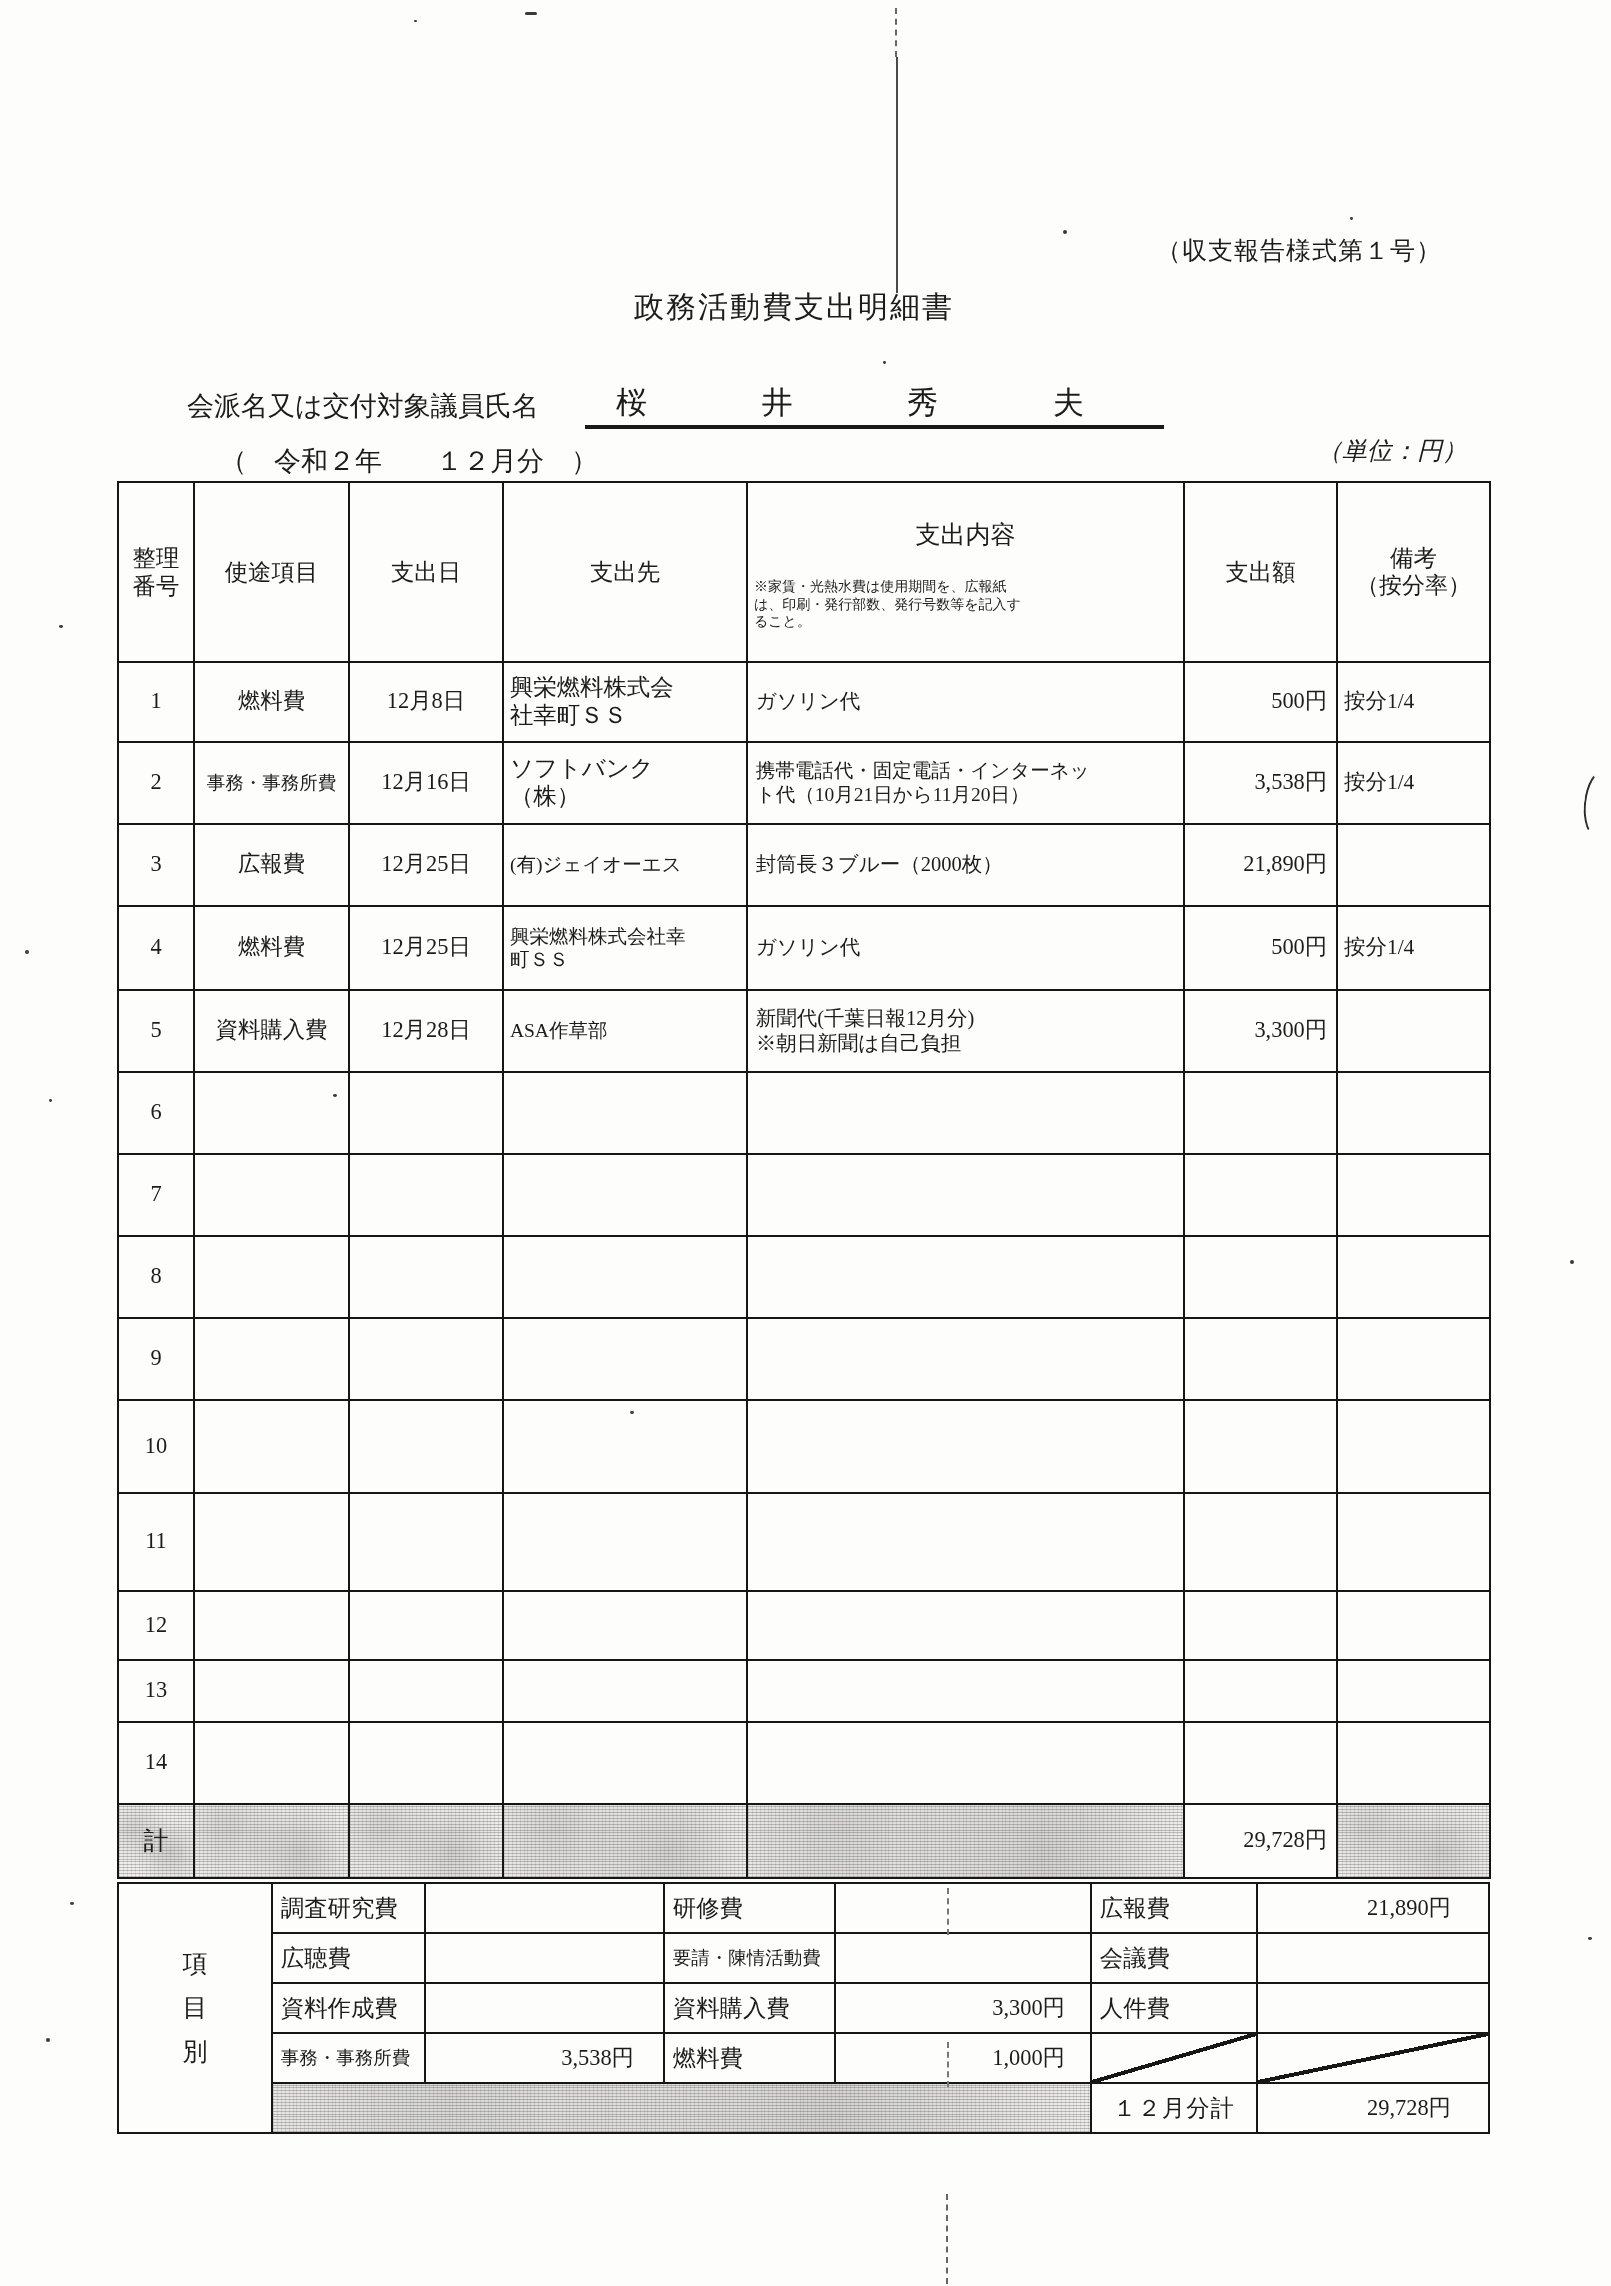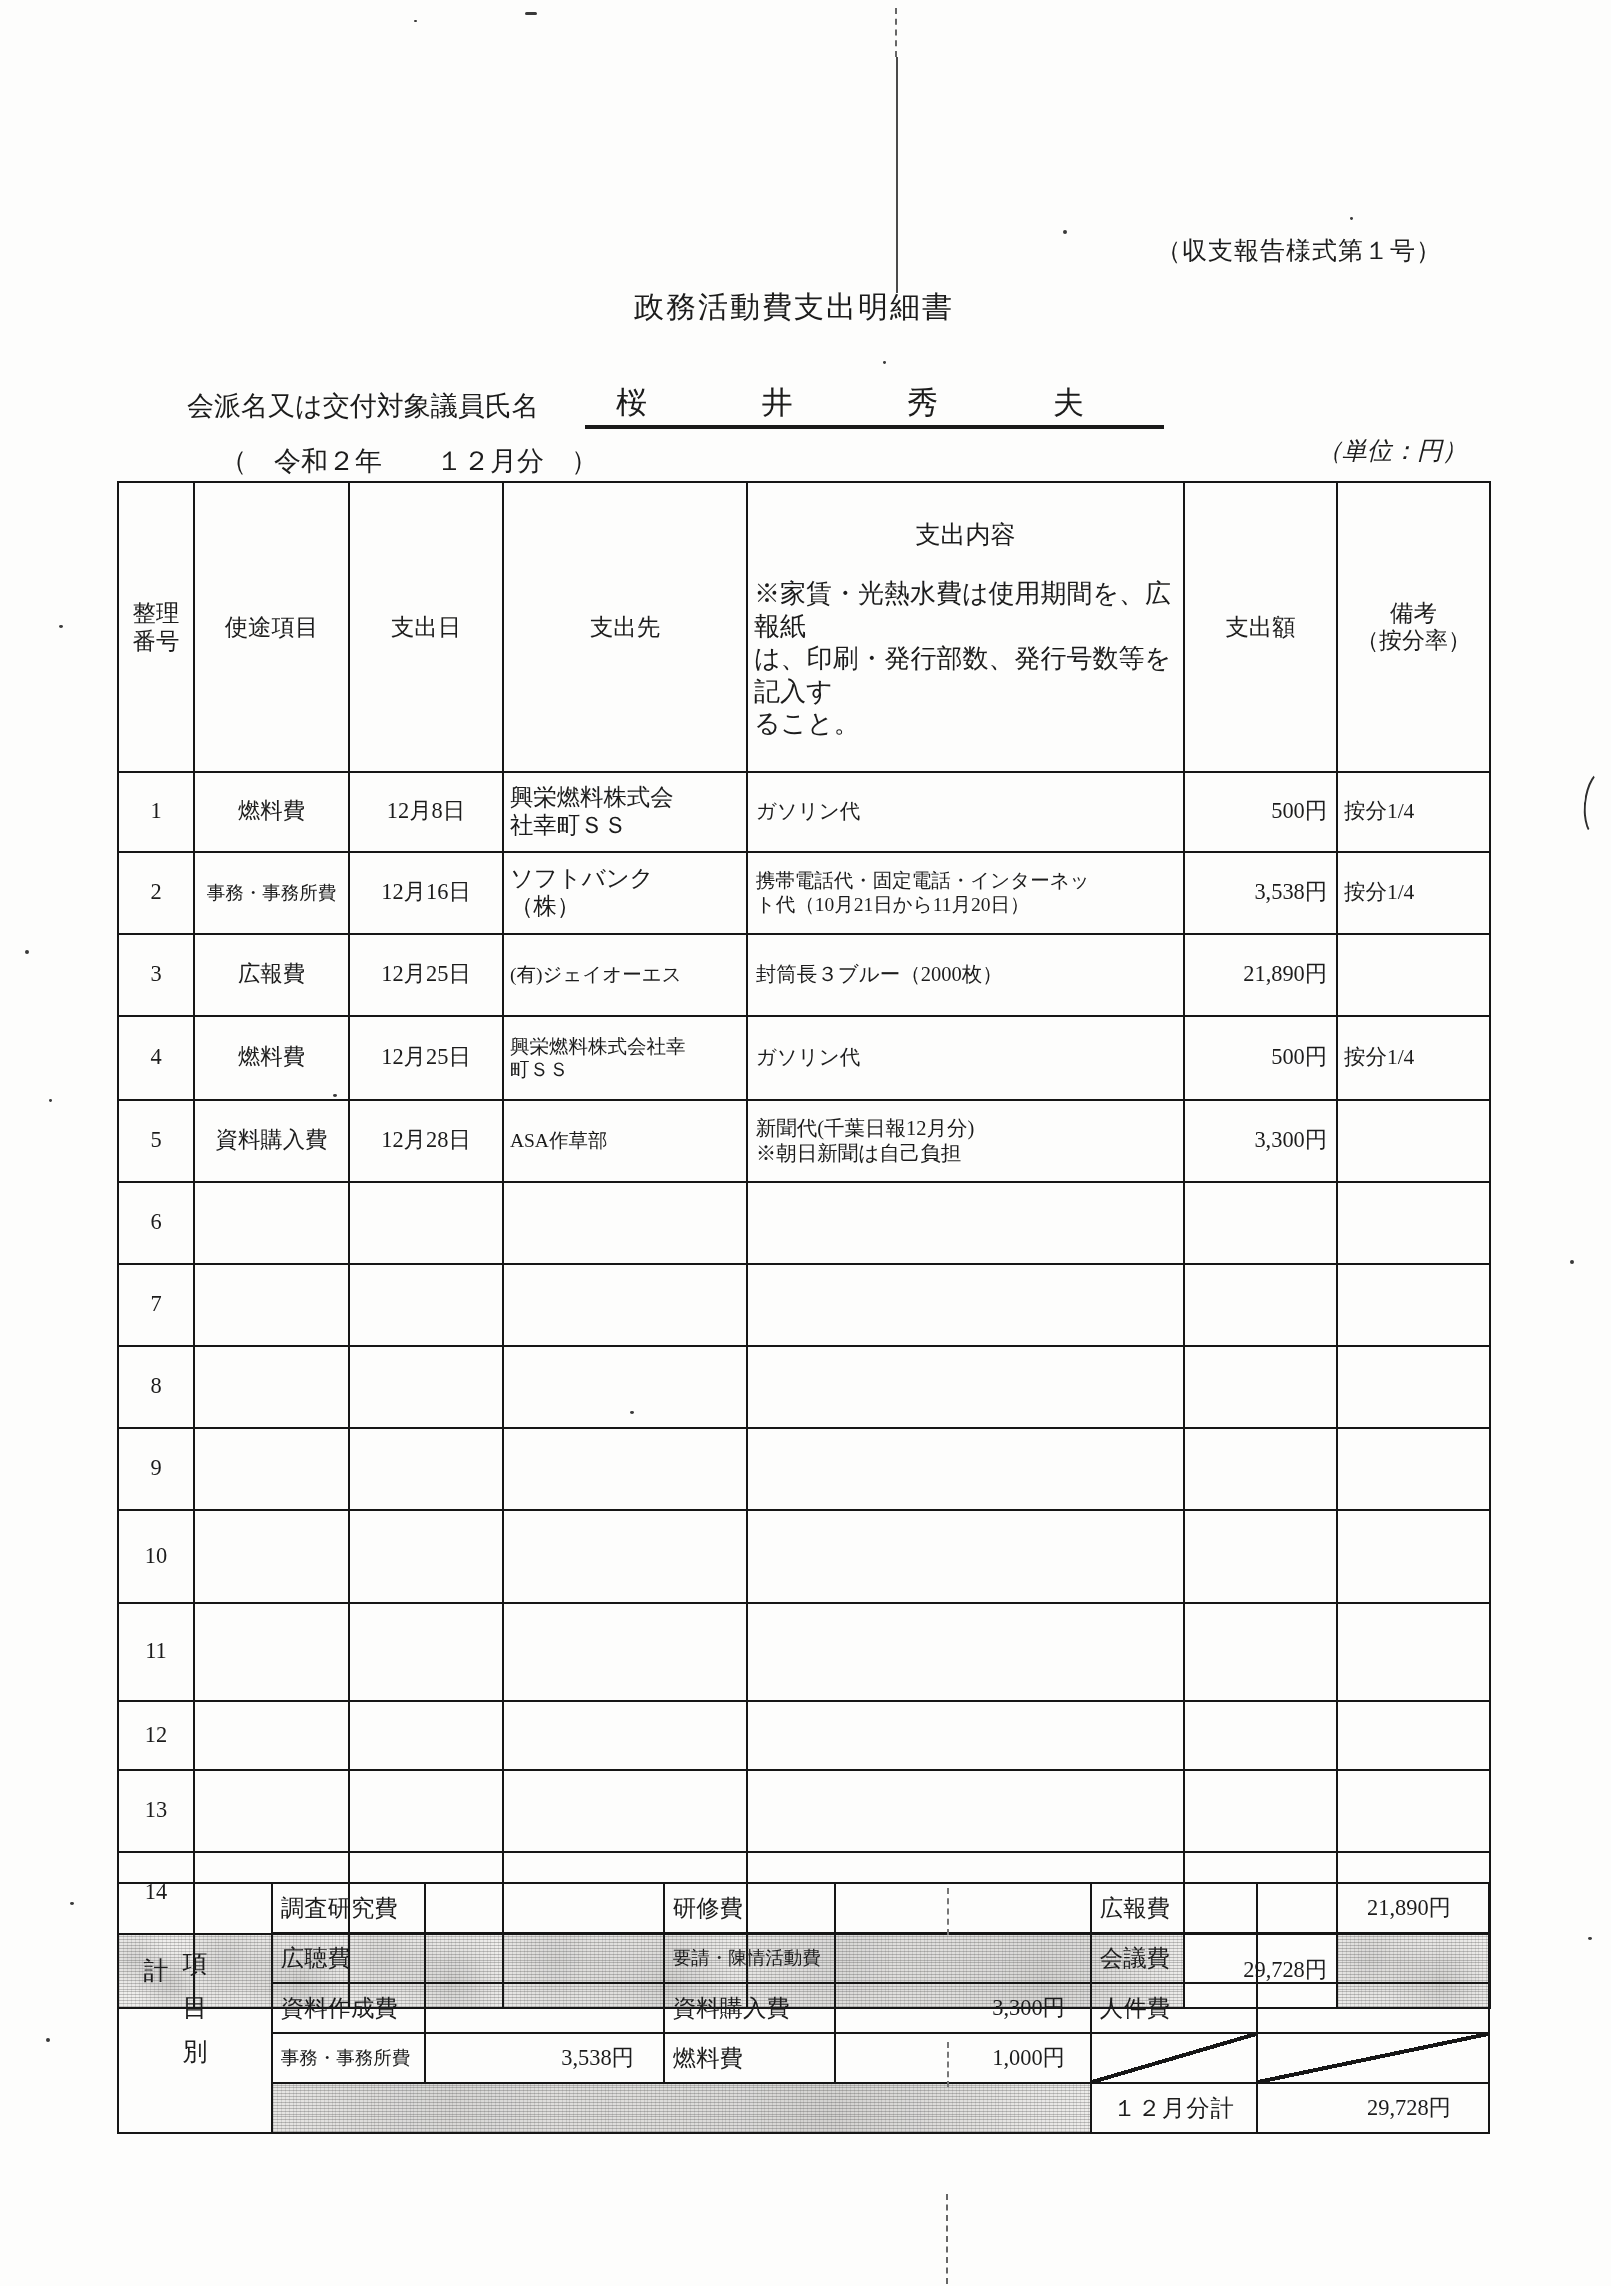--- a/index.html
+++ b/index.html
@@ -30,21 +30,21 @@
   .tbl-main td.c-payee{ font-size:23.4px; padding-left:5.9px; white-space:pre-line; line-height:1.18;}
   .tbl-main td.c-content{ font-size:20.5px; padding-left:7.8px; white-space:pre-line;}
   .tbl-main td.c-amount{ text-align:right; font-size:22.4px; padding-right:8.8px;}
   .tbl-main td.c-note{ font-size:21.5px; padding-left:5.9px;}
   .sm{font-size:18.5px !important;}
   .md{font-size:19.5px !important;}
 
   .hdr{ text-align:center; font-size:23.4px; white-space:pre-line;}
   .hdr-content{ vertical-align:top; text-align:left;}
   .hdr-content .t{ display:block; text-align:center; font-size:25px; margin-top:9px;}
-  .hdr-content .n{ display:block; font-size:26px; line-height:1.25; padding:0 5.9px 2px 5.9px; white-space:pre-line;}
+  .hdr-content .n{ display:block; font-size:14px; line-height:1.25; padding:0 5.9px 2px 5.9px; white-space:pre-line;}
   .hdr-note-sub{display:block; font-size:23px;}
 
   .hatch{
     background-color:#efeeec;
     background-image:
       repeating-linear-gradient(0deg, rgba(45,45,45,0.25) 0 1px, rgba(0,0,0,0) 1px 2.9px),
       repeating-linear-gradient(90deg, rgba(45,45,45,0.12) 0 1px, rgba(0,0,0,0) 1px 3.9px),
       radial-gradient(circle at 22% 35%, rgba(0,0,0,0.10), rgba(0,0,0,0) 45%),
       radial-gradient(circle at 68% 65%, rgba(0,0,0,0.12), rgba(0,0,0,0) 50%);
   }
@@ -233,21 +233,21 @@
     </tr>
     <tr style="height:69px">
       <td class="c-no">12</td>
       <td class="c-cat"></td>
       <td class="c-date"></td>
       <td class="c-payee"></td>
       <td class="c-content"></td>
       <td class="c-amount"></td>
       <td class="c-note"></td>
     </tr>
-    <tr style="height:82px">
+    <tr style="height:62px">
       <td class="c-no">13</td>
       <td class="c-cat"></td>
       <td class="c-date"></td>
       <td class="c-payee"></td>
       <td class="c-content"></td>
       <td class="c-amount"></td>
       <td class="c-note"></td>
     </tr>
     <tr style="height:82px">
       <td class="c-no">14</td>

